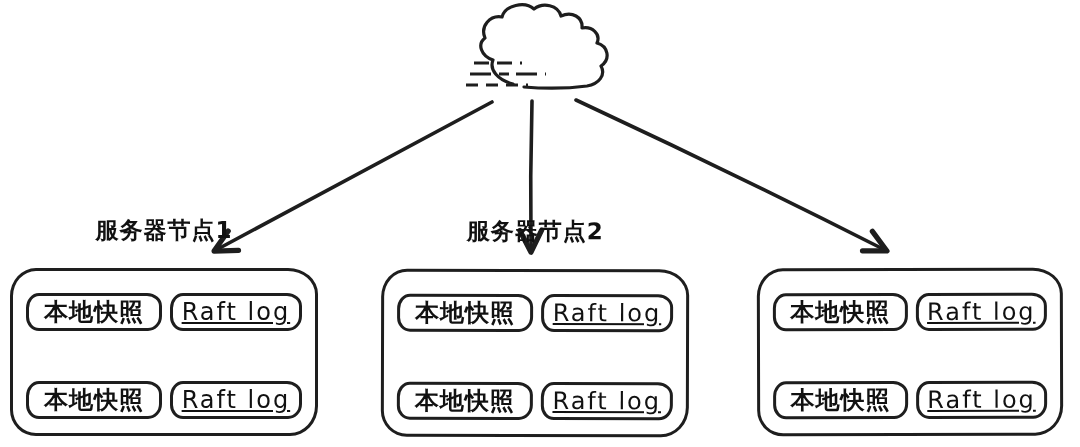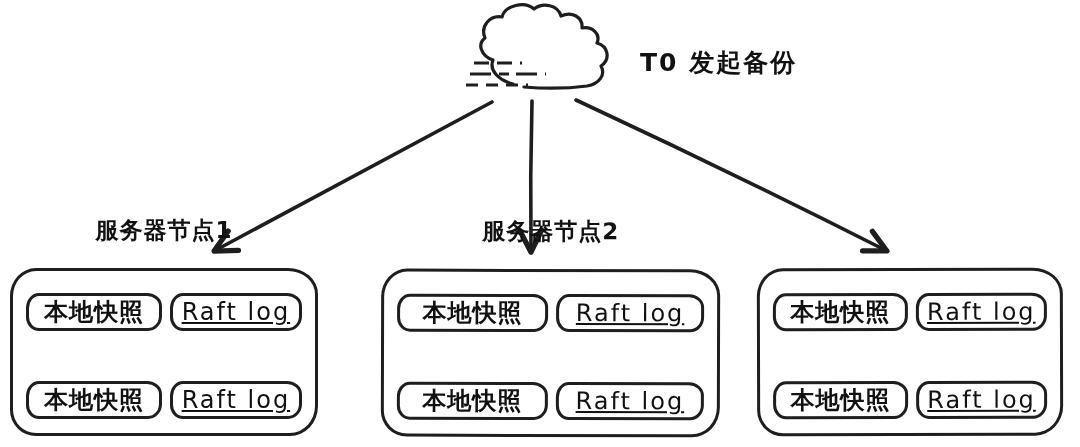--- a/index.html
+++ b/index.html
@@ -31,21 +31,21 @@
     height:168px;
     background:var(--bg);
     border:3px solid var(--stroke);
     border-radius:26px 30px 28px 26px / 28px 26px 30px 26px;
     display:flex;
     flex-direction:column;
     padding:3px 13px 14px 13px;
     justify-content:flex-end;
   }
   .node-1{left:10px;top:268px;width:308px;}
-  .node-2{left:381px;top:269px;width:339px;transform:rotate(0.15deg);}
+  .node-2{left:381px;top:269px;width:308px;transform:rotate(0.15deg);}
   .node-3{left:757px;top:268px;width:306px;transform:rotate(-0.15deg);}
   .node-title{
     height:46px;
     line-height:46px;
     text-align:center;
     font-size:23px;
     font-weight:600;
     letter-spacing:1px;
   }
   .node-grid{
@@ -103,21 +103,20 @@
       </g>
     </g>
 
     <g fill="none" stroke="#1e1e1e" stroke-width="3.6" stroke-linecap="round">
       <path d="M 492 102 Q 351 178 216 250" marker-end="url(#arrowhead)"></path>
       <path d="M 532 101 Q 530 176 531 250" marker-end="url(#arrowhead)"></path>
       <path d="M 576 100 Q 735 174 885 250" marker-end="url(#arrowhead)"></path>
     </g>
   </svg>
 
-  <div class="annotation">T0 发起备份</div>
 
   <div class="node node-1">
     <div class="node-title">服务器节点1</div>
     <div class="node-grid">
       <div class="cell">本地快照</div>
       <div class="cell raft">Raft log</div>
       <div class="cell">本地快照</div>
       <div class="cell raft">Raft log</div>
     </div>
   </div>

